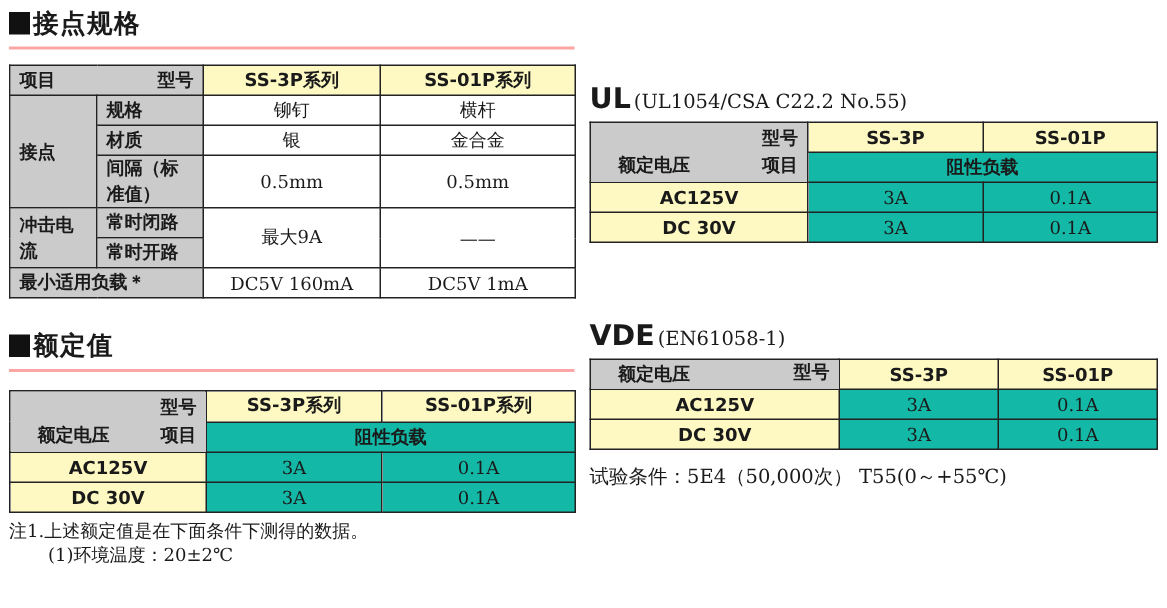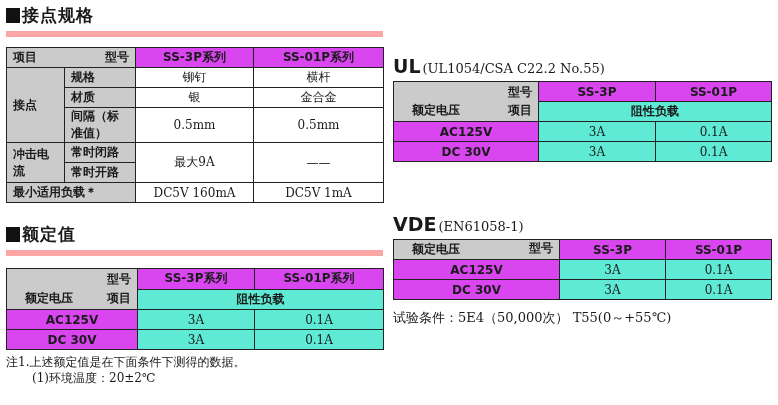--- a/index.html
+++ b/index.html
@@ -7,30 +7,30 @@
     width:778px;height:405px;position:relative;background:#ffffff;
     font-family:"DejaVu Sans",sans-serif;color:#1a1a1a;overflow:hidden;
   }
   .col{position:absolute;top:4px;}
   .col-left{left:6px;width:377px;}
   .col-right{left:393px;width:381px;}
 
   .section-title{
     display:flex;align-items:center;
     font-size:17px;font-weight:bold;letter-spacing:1px;
-    border-bottom:6px solid #fca5a5;padding-bottom:4px;
+    border-bottom:2px solid #fca5a5;padding-bottom:4px;
   }
   .sq{width:14px;height:15px;background:#111;display:inline-block;margin-right:2px;flex:0 0 auto;}
 
   table{border-collapse:collapse;table-layout:fixed;}
   td,th{border:1px solid #222;font-size:12px;padding:0 6px;height:19px;vertical-align:middle;overflow:hidden;}
   .hd{background:#cbcbcb;font-weight:bold;text-align:left;font-family:"DejaVu Sans",sans-serif;}
-  .hd-c{background:#d946ef;font-weight:bold;text-align:center;}
+  .hd-c{background:#fef9c3;font-weight:bold;text-align:center;}
   .val{font-family:"DejaVu Serif",serif;font-weight:normal;text-align:center;background:#fff;}
-  .val-c{font-family:"DejaVu Serif",serif;font-weight:normal;text-align:center;background:#5eead4;}
+  .val-c{font-family:"DejaVu Serif",serif;font-weight:normal;text-align:center;background:#14b8a6;}
 
   .split{display:flex;justify-content:space-between;align-items:center;}
 
   .corner{background:#cbcbcb;position:relative;padding:0;}
   .corner span{position:absolute;font-weight:bold;font-size:12px;}
   .corner .tr{top:2px;right:6px;}
   .corner .bl{bottom:2px;left:18px;}
   .corner .br{bottom:2px;right:6px;}
 
   .footnote{font-family:"DejaVu Serif",serif;font-size:11px;margin-top:4px;letter-spacing:0;}

